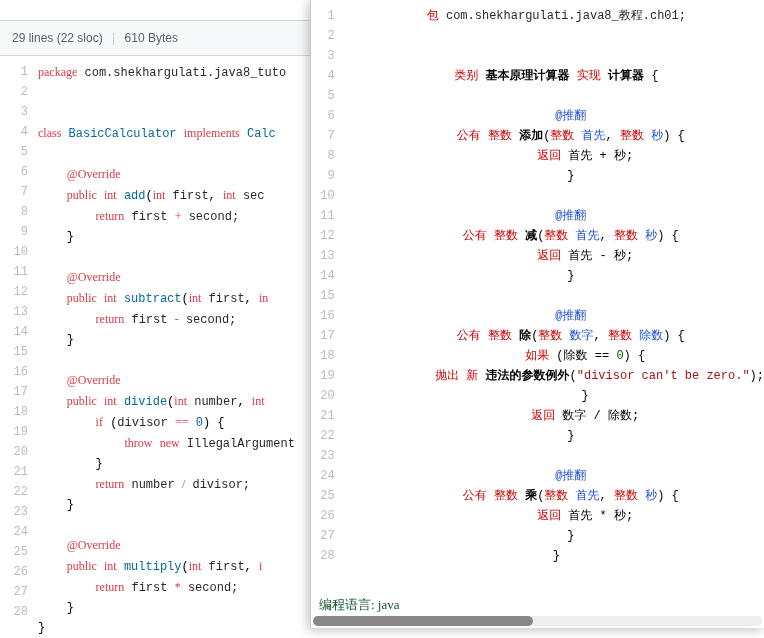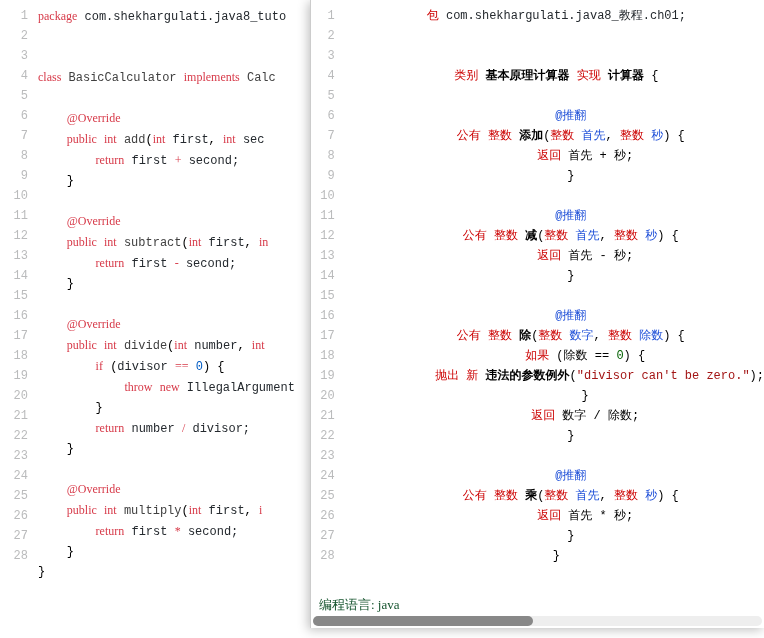--- a/index.html
+++ b/index.html
@@ -46,21 +46,21 @@
     user-select: none;
     font-size: 12px;
   }
   .code-lines {
     flex: 1;
     line-height: 20px;
     white-space: pre;
     font-size: 12px;
   }
   .kw-red { color: #d73a49; font-family: Liberation Serif, serif; }
-  .kw-purple { color: #404040; margin-top: 12px; }
+  .kw-purple { color: #0369a1; margin-top: 12px; }
   .kw-blue { color: #005cc5; }
   .plain { color: #24292e; }
 
   .right-panel {
     position: absolute;
     left: 310px;
     top: 0;
     width: 454px;
     height: 628px;
     background: #fff;
@@ -116,20 +116,25 @@
     height: 10px;
     width: 220px;
     background: #888;
     border-radius: 5px;
   }
 </style>
 </head>
 <body>
 
 <div class="left-panel">
+  <div class="file-header">
+    <span>29 lines (22 sloc)</span>
+    <span class="sep">|</span>
+    <span>610 Bytes</span>
+  </div>
   <div class="left-code">
     <div class="gutter" id="left-gutter">
         <div>1</div>
         <div>2</div>
         <div>3</div>
         <div>4</div>
         <div>5</div>
         <div>6</div>
         <div>7</div>
         <div>8</div>

